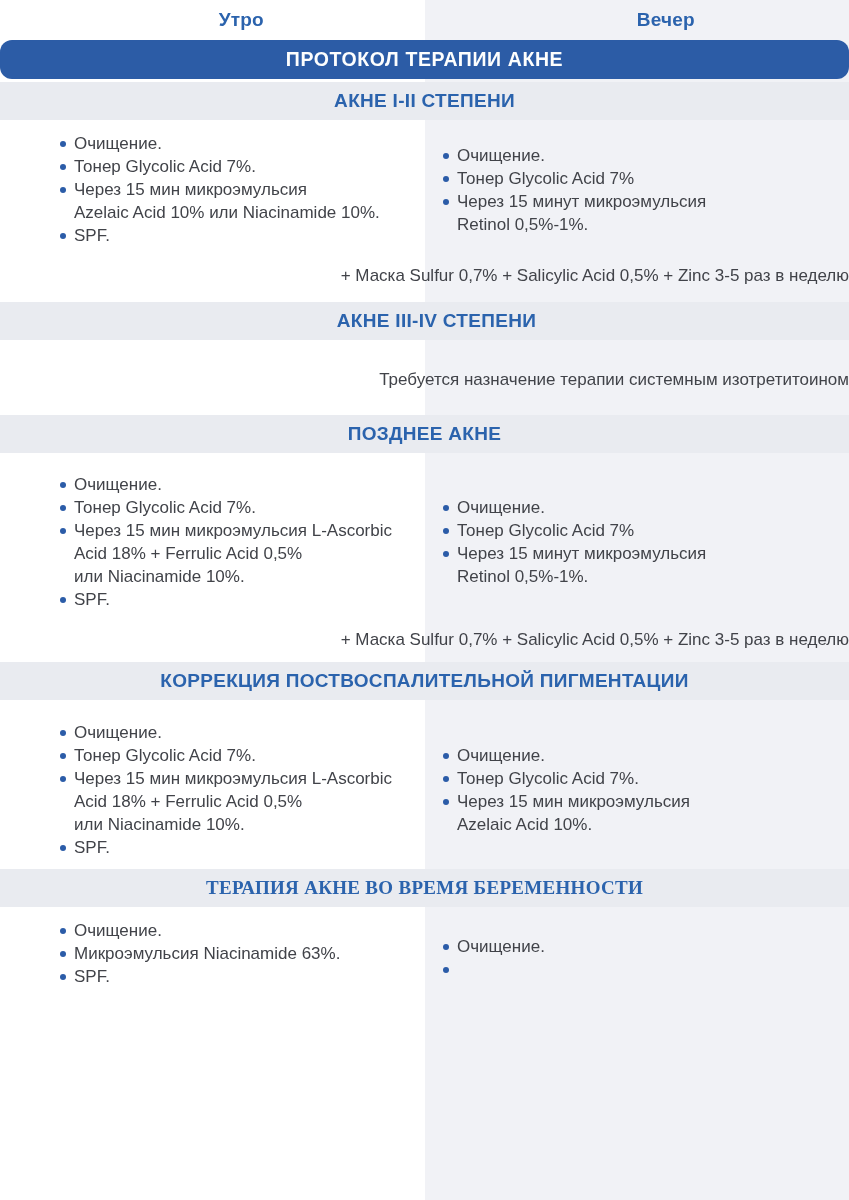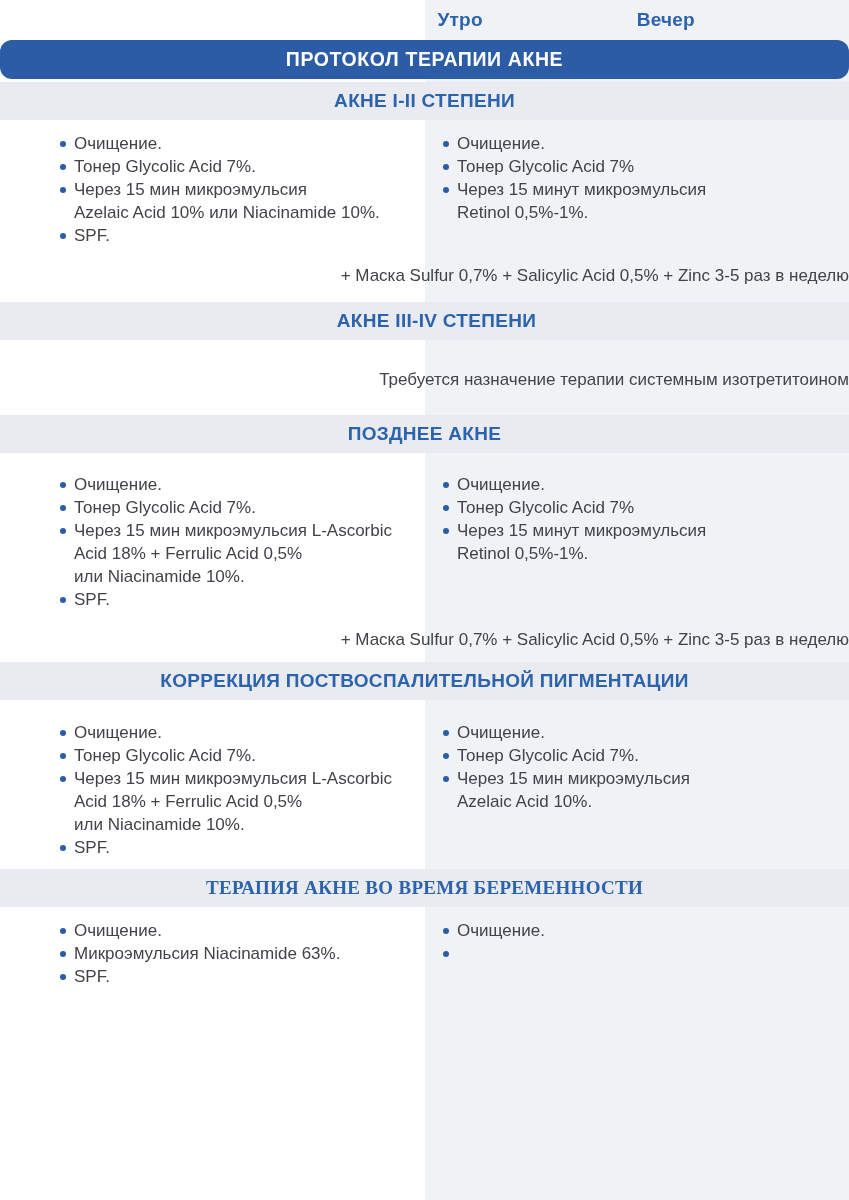--- a/index.html
+++ b/index.html
@@ -18,21 +18,21 @@
     left:425px; top:0;
     width:424px; height:1200px;
     background:#f1f2f6;
   }
 
   .layer { position:relative; }
 
   
   .header-row { display:flex; height:40px; }
   .header-cell { display:flex; align-items:center; justify-content:center; }
-  .header-cell.morning { width:506px;justify-content:flex-end; }
+  .header-cell.morning { width:506px; }
   .header-cell.evening { width:384px; }
   .col-label {
     color:#2b63ad; font-weight:bold; font-size:19px; letter-spacing:0.2px;
   }
 
   
   .banner {
     height:39px; margin-bottom:3px;
     background:#2c5ca6;
     color:#fdfefe;
@@ -45,21 +45,21 @@
   
   .band {
     height:38px;
     background:#e9ebf0;
     display:flex; align-items:center; justify-content:center;
     color:#2b63ad; font-weight:bold; font-size:19px; letter-spacing:0.3px;
     text-transform:uppercase;
   }
 
   
-  .content { display:flex; align-items:flex-start; }
+  .content { display:flex; align-items:center; }
   .list { list-style:none; margin:0; box-sizing:border-box; }
   .list.morning { width:425px; padding:0 10px 0 60px; }
   .list.evening { width:424px; padding:0 10px 0 18px; }
   .list li { display:flex; font-size:17px; line-height:23px; color:#414349; }
   .dot {
     flex:none; width:6px; height:6px; border-radius:50%;
     background:#2b5ca8; margin:9px 8px 0 0;
   }
   .item-text { white-space:pre-line; }
 

